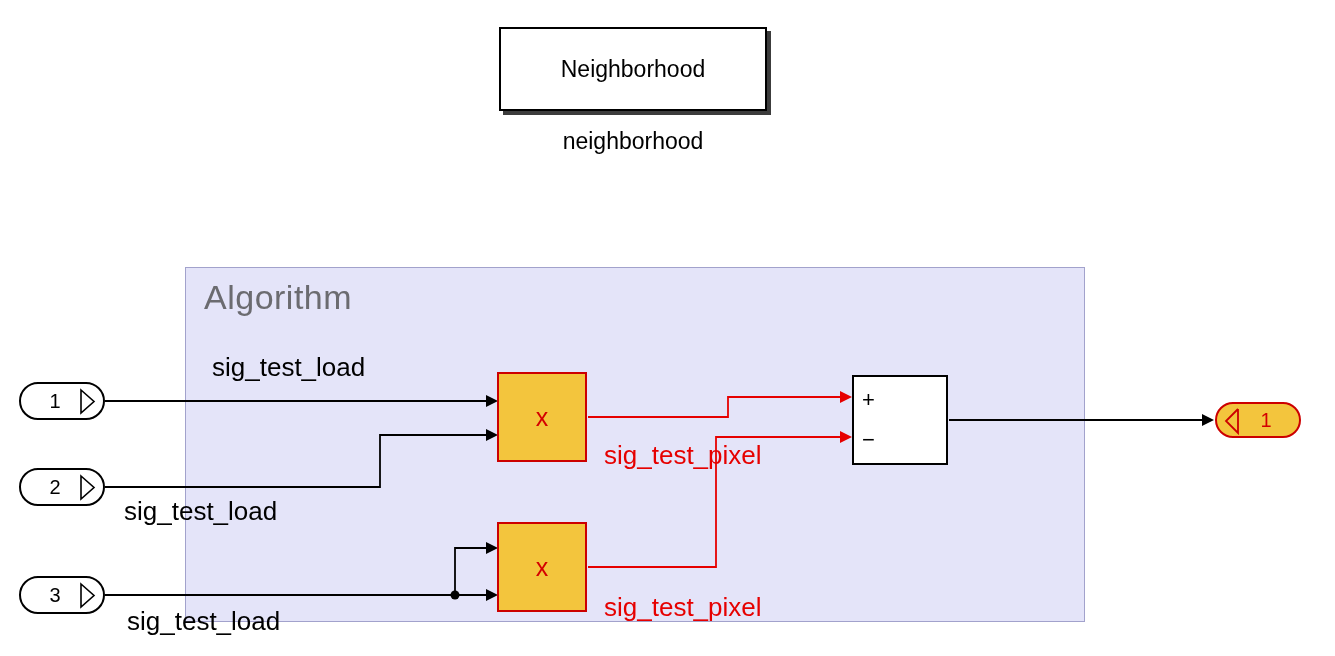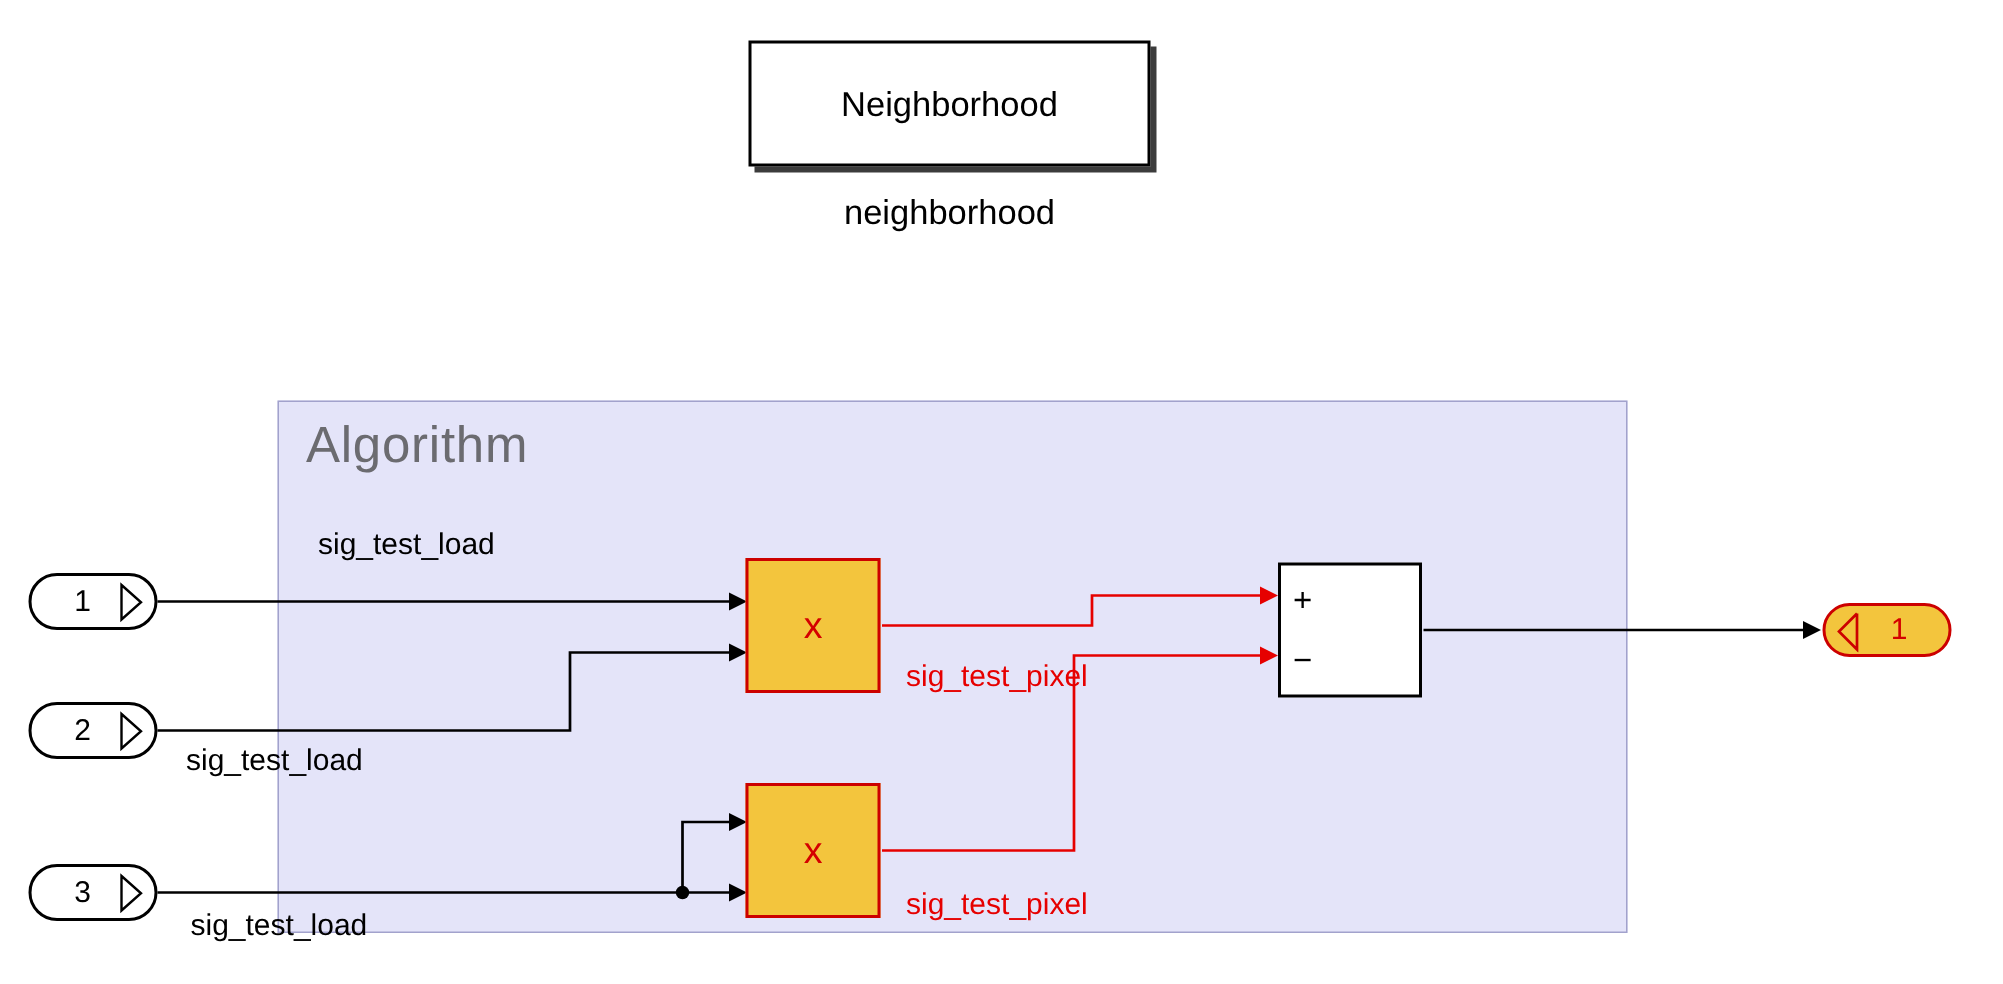--- a/index.html
+++ b/index.html
@@ -71,21 +71,21 @@
   
   .sum{
     position:absolute;left:852px;top:375px;width:96px;height:90px;
     background:#fff;border:2px solid #000;box-sizing:border-box;z-index:3;
   }
   .sum .op{position:absolute;left:8px;font-size:22px;color:#000;line-height:1;}
   .sum .op.plus{top:12px;}
   .sum .op.minus{top:52px;}
 
   
-  .sig{position:absolute;font-size:20px;color:#000;z-index:4;white-space:nowrap;}
+  .sig{position:absolute;font-size:26px;color:#000;z-index:4;white-space:nowrap;}
   .sig.red{color:#e60000;}
 </style>
 </head>
 <body>
 
 <div id="canvas">
 
   <div class="area">
     <div class="area-label">Algorithm</div>
   </div>

